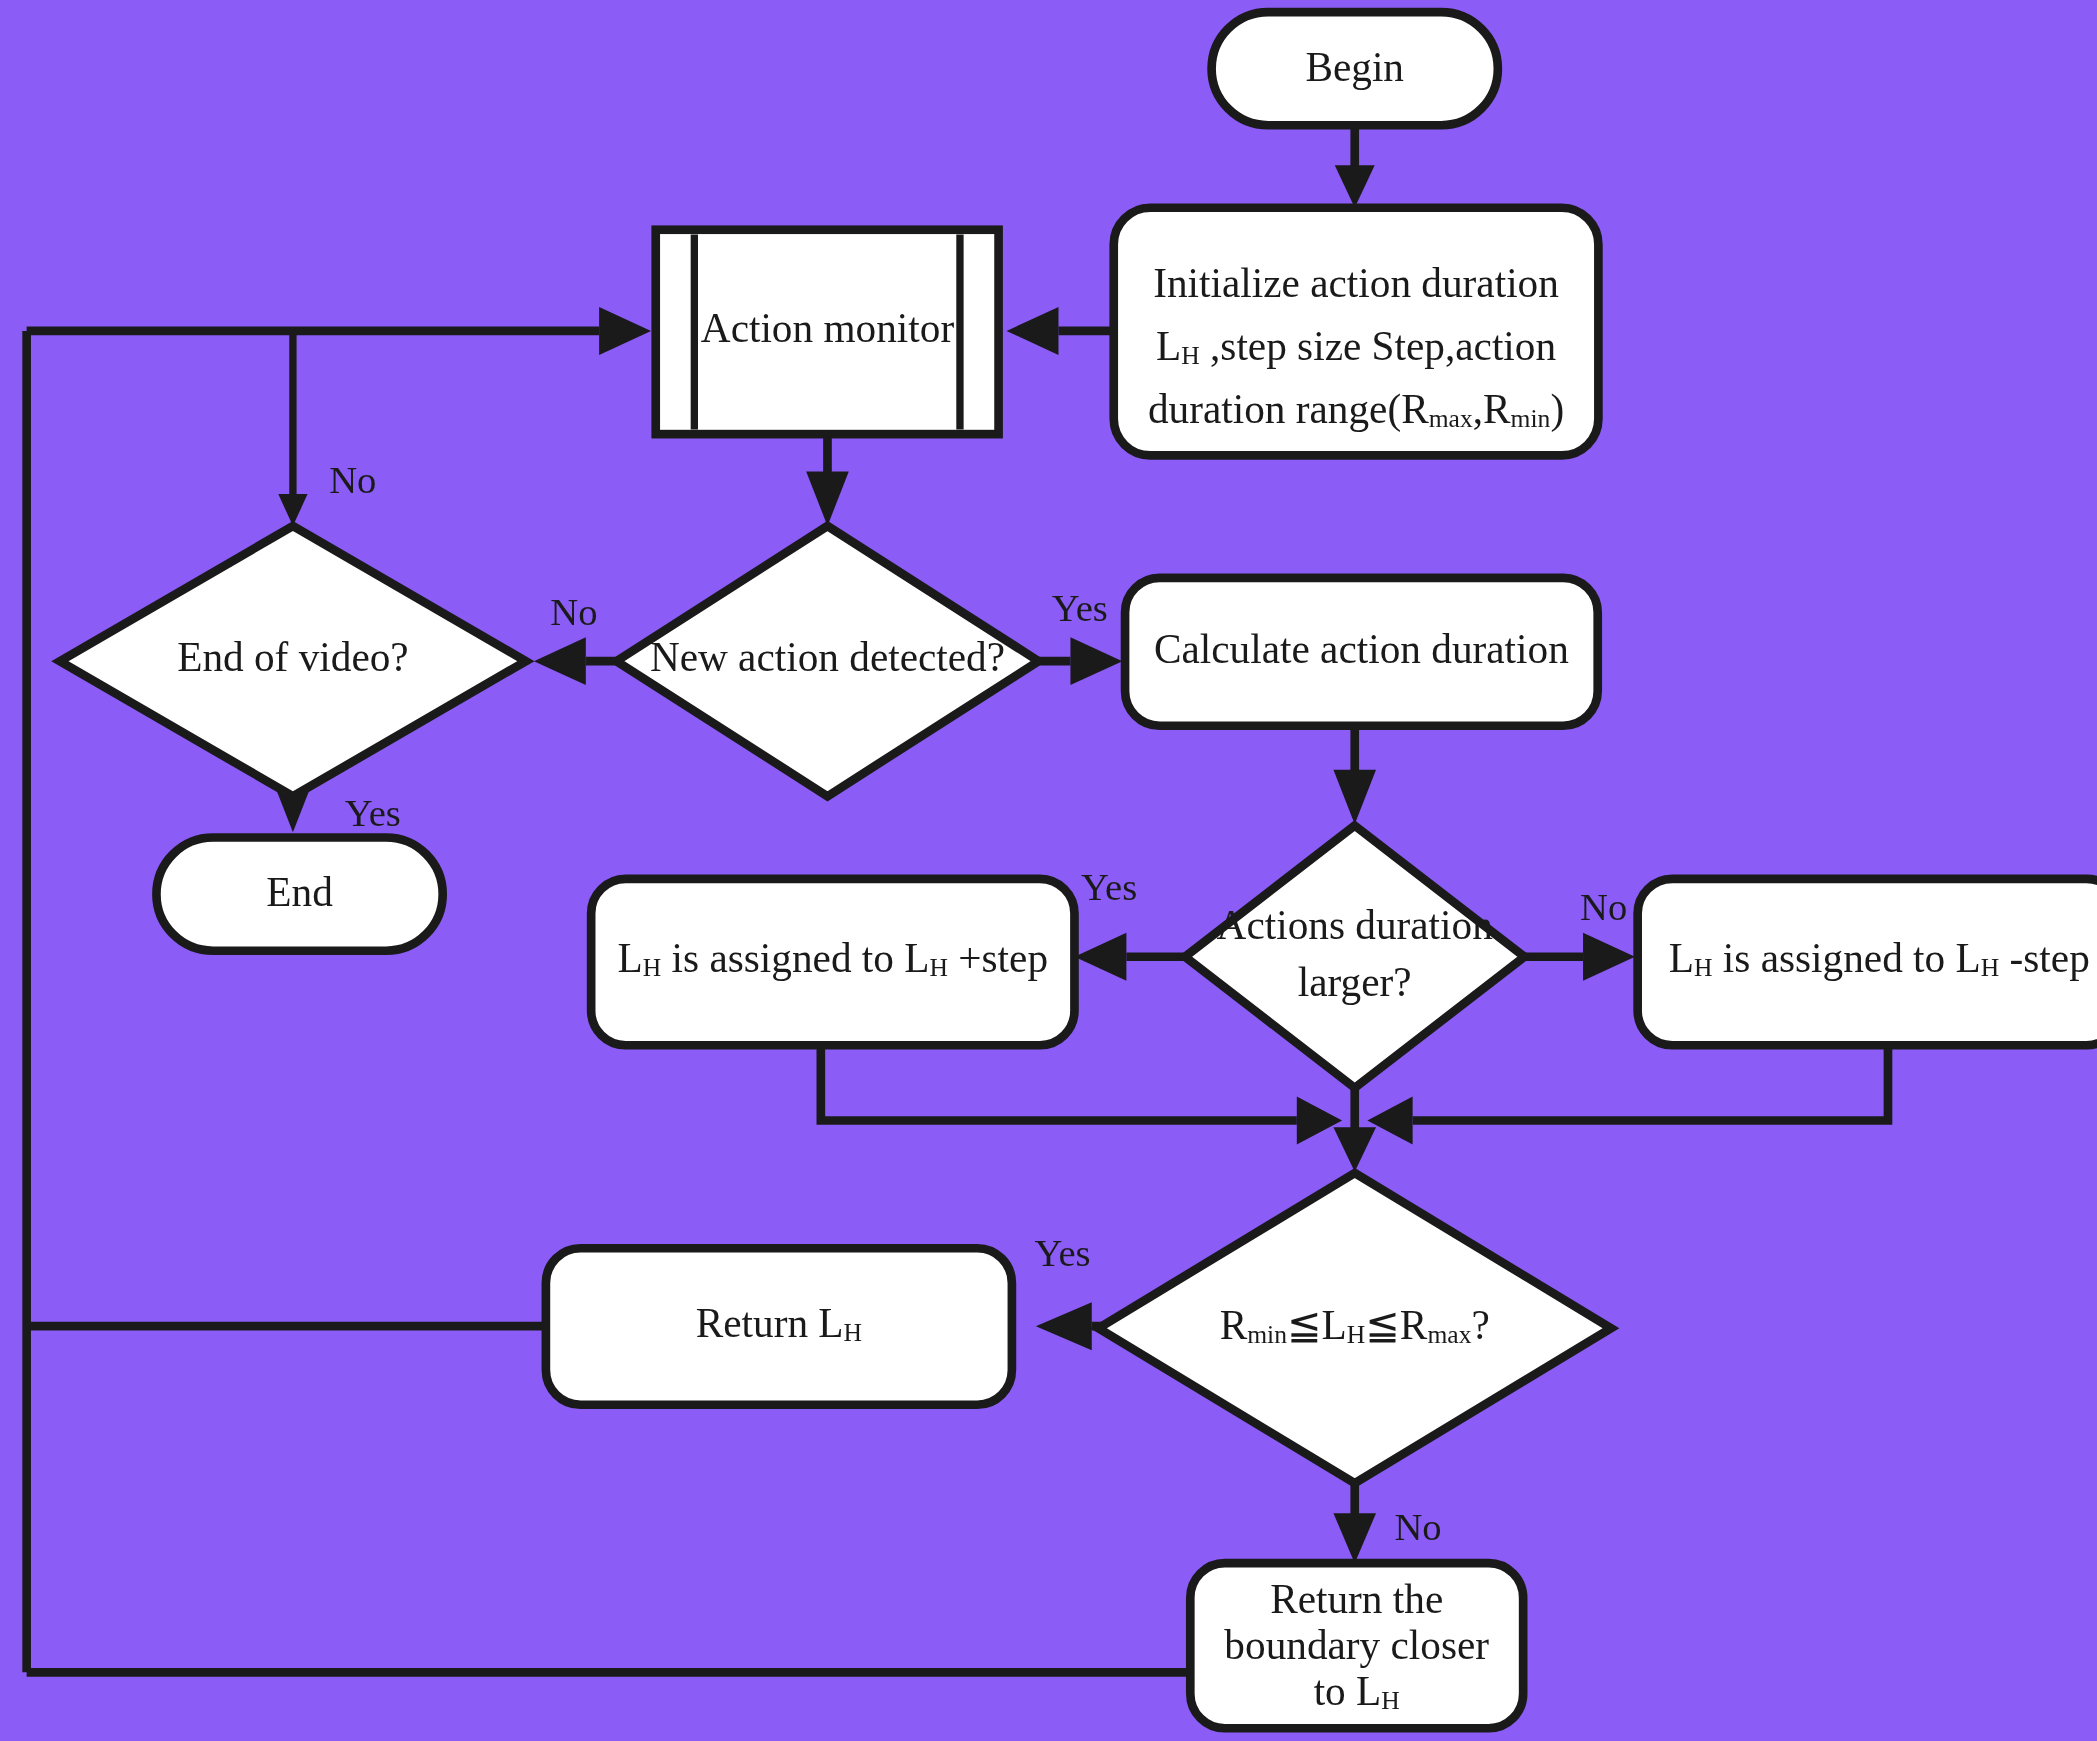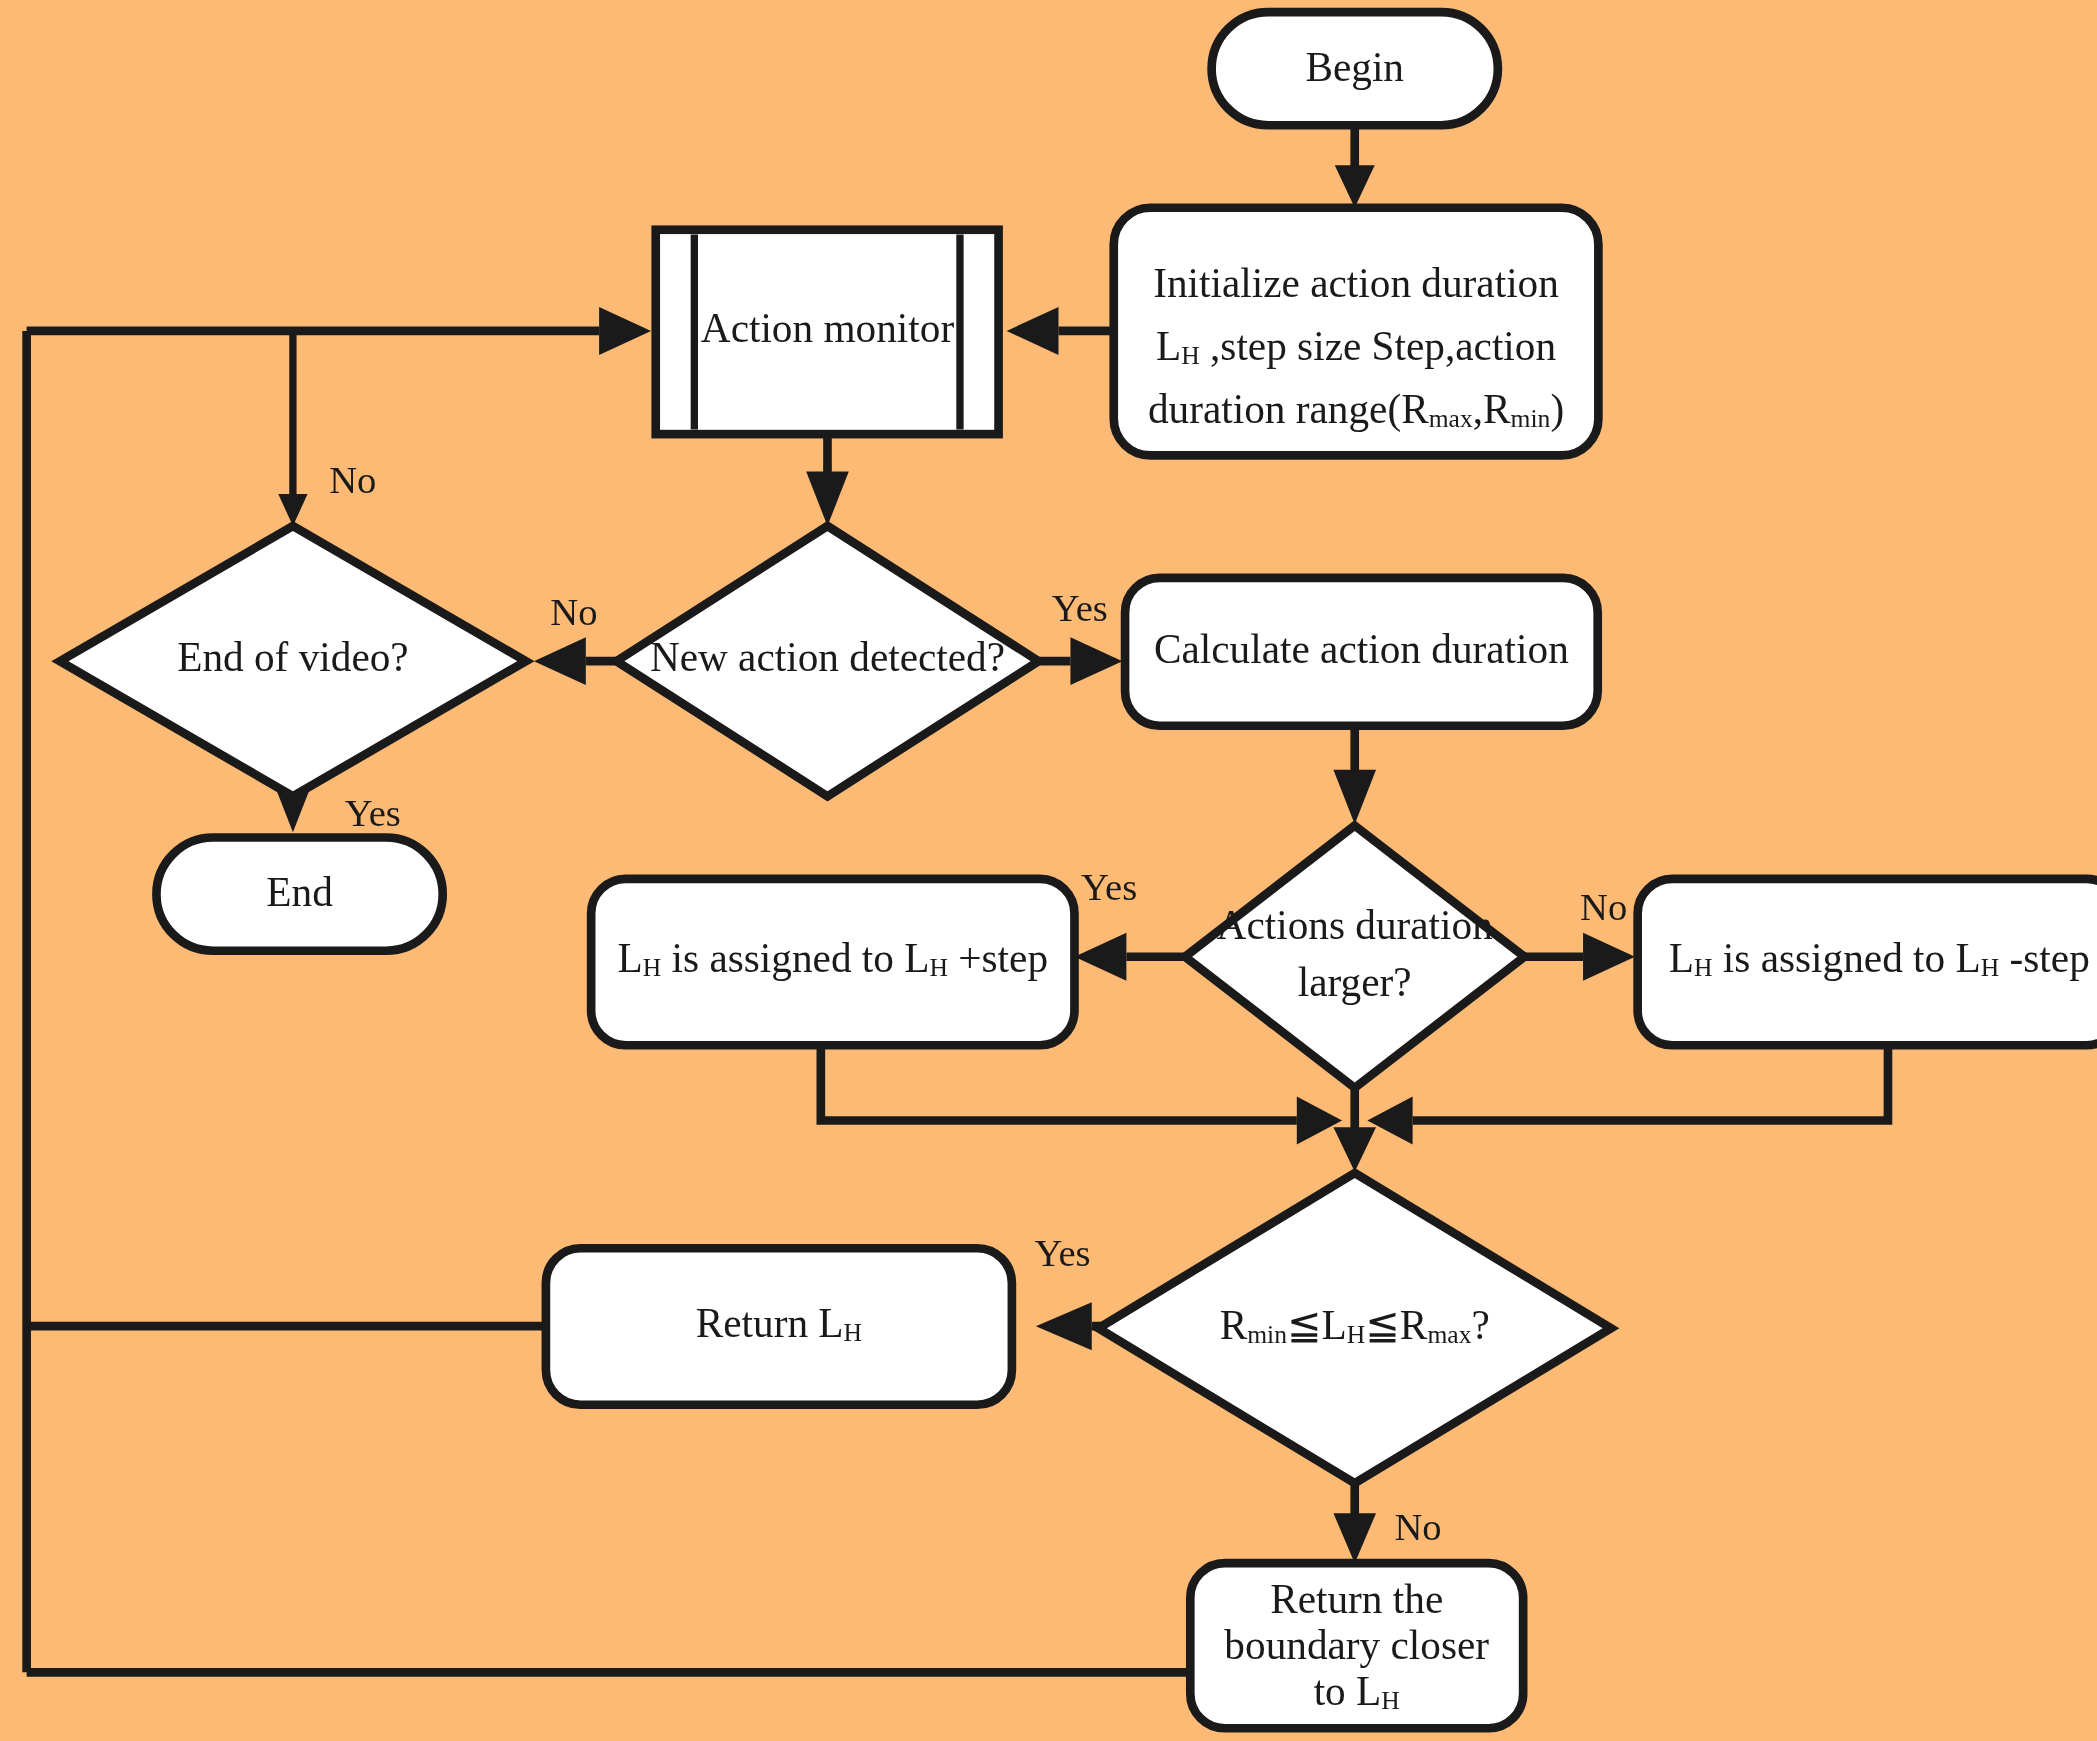--- a/index.html
+++ b/index.html
@@ -8,21 +8,21 @@
     padding: 0;
     background: #ffffff;
   }
   body {
     font-family: "Liberation Serif", "DejaVu Serif", serif;
   }
   #flowchart-root {
     width: 2097px;
     height: 1741px;
     position: relative;
-    background: #fdba74;
+    background: #8b5cf6;
   }
   svg#flow-svg {
     display: block;
     width: 2097px;
     height: 1741px;
   }
   .shape-stroke {
     fill: #ffffff;
     stroke: #1a1a1a;
     stroke-width: 13;

